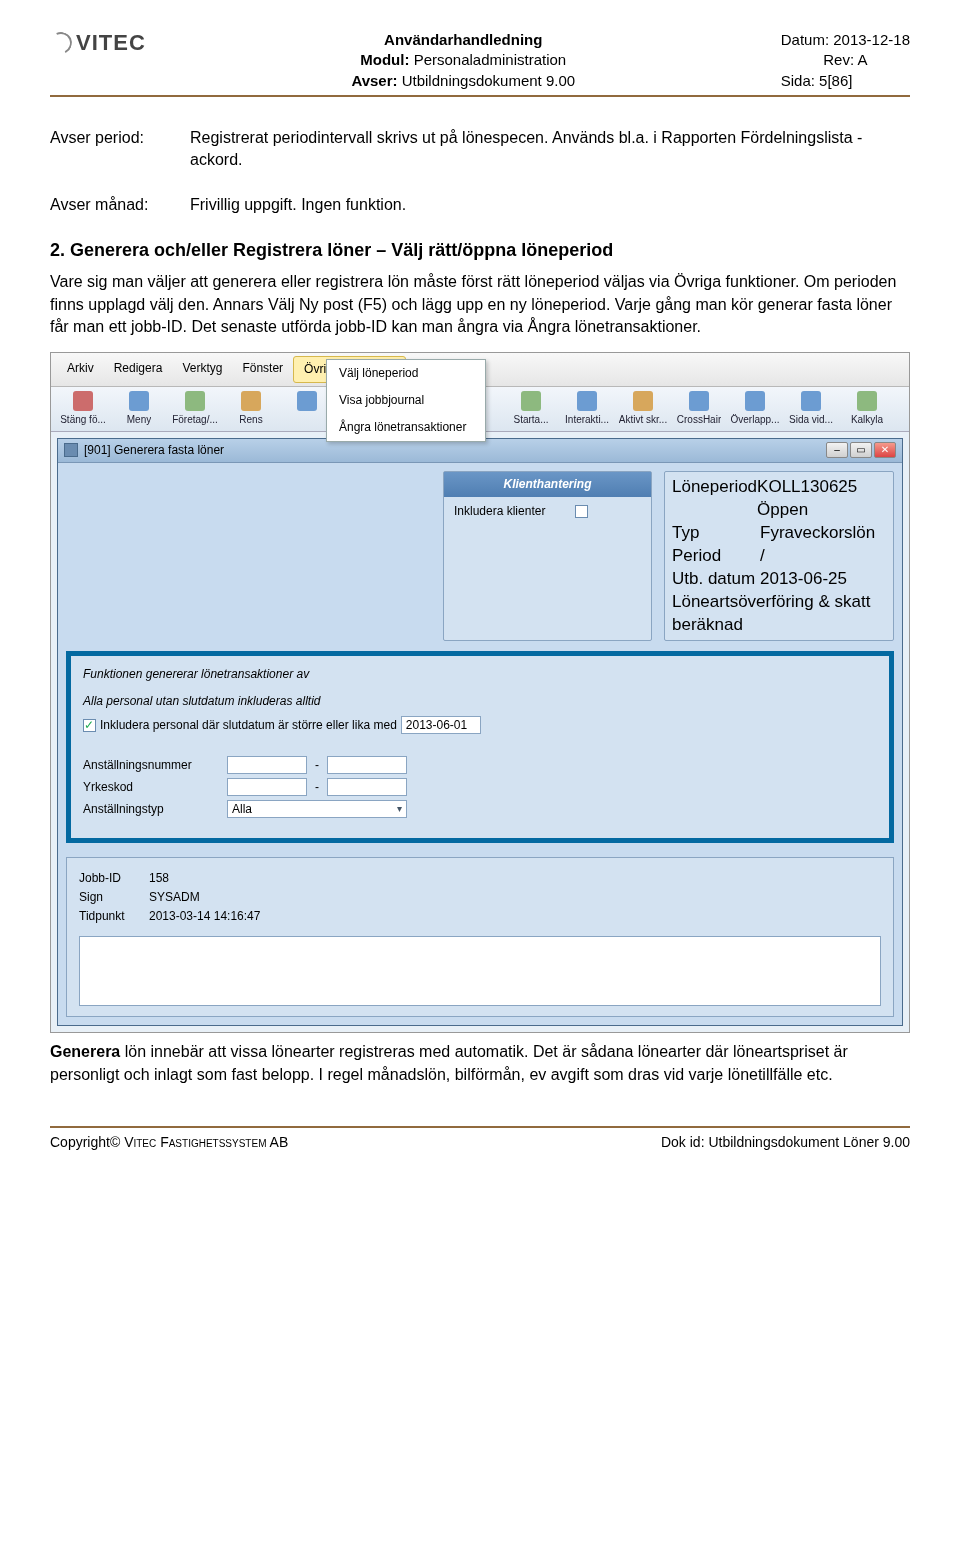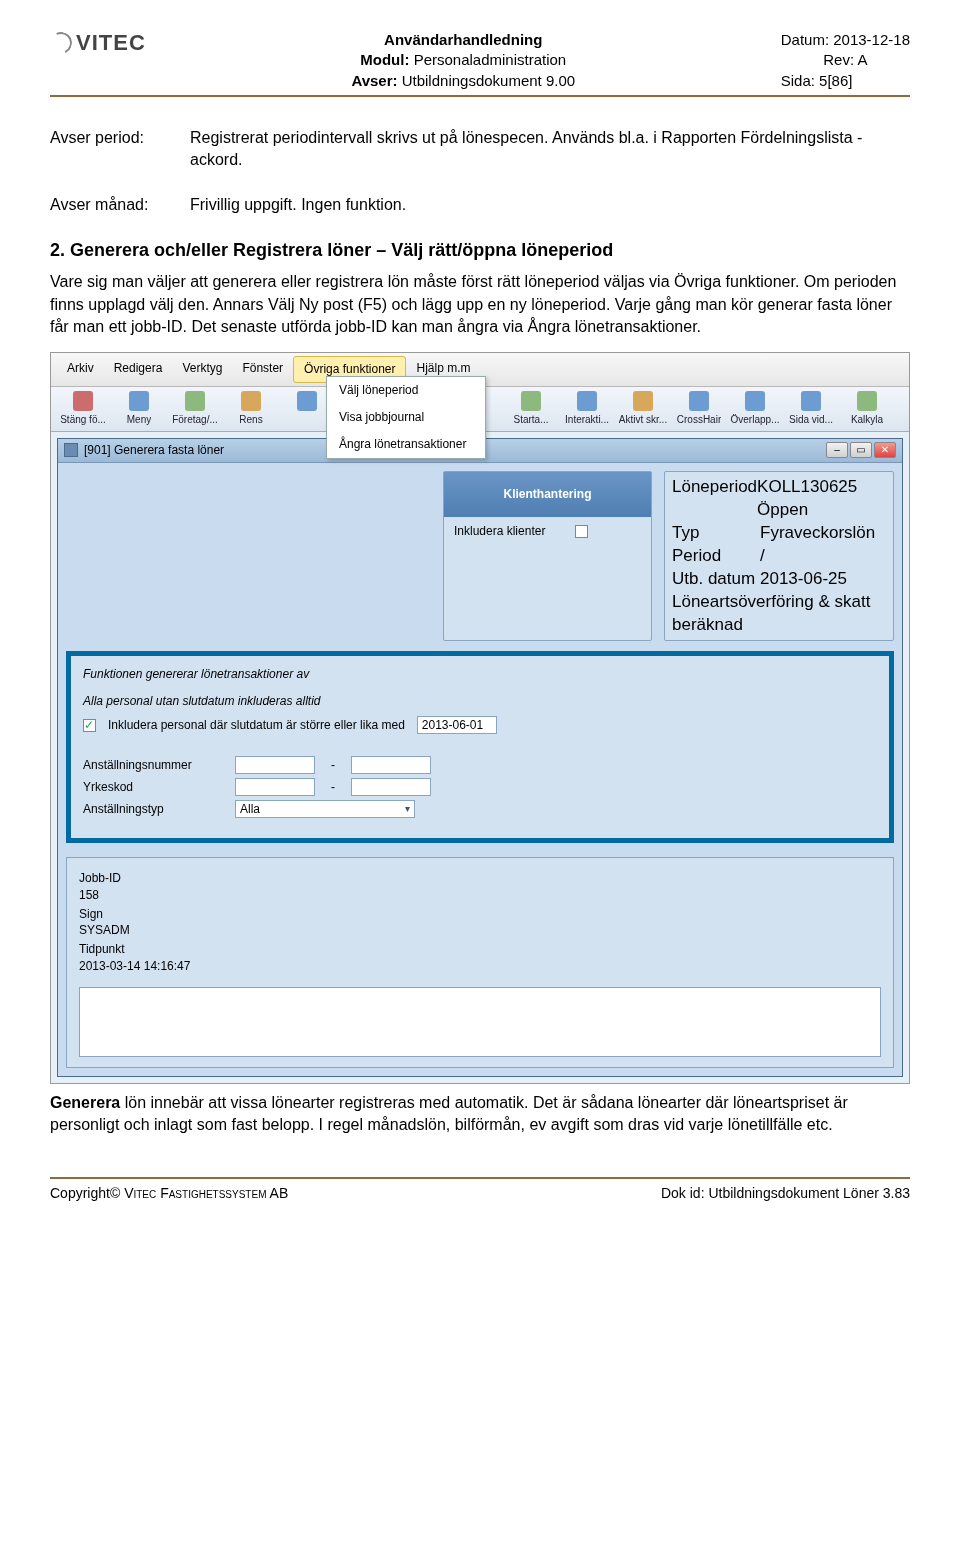--- a/index.html
+++ b/index.html
@@ -177,22 +177,23 @@
     border-radius: 2px;
   }
   .panel-klient {
     flex: 1;
   }
   .panel-klient-header {
     background: linear-gradient(#6a96c6,#4f7eb2);
     color:#fff;
     font-weight:bold;
     text-align:center;
-    padding: 14px 0;
-    font-size: 12px;
+    padding: 4px 0;
+    font-size: 12px;
+    font-style: italic;
   }
   .panel-klient-body {
     padding: 6px 10px;
     display: flex;
     align-items: center;
     gap: 30px;
     font-size: 12px;
   }
   .checkbox {
     width: 13px; height: 13px;
@@ -221,21 +222,21 @@
     border: 5px solid #0369a1;
     background: #d3e2f1;
     padding: 10px 12px 16px 12px;
     font-size: 12px;
     margin-bottom: 14px;
   }
   .italic { font-style: italic; }
   .form-row {
     display: flex;
     align-items: center;
-    gap: 12px;
+    gap: 4px;
     margin: 4px 0;
   }
   .form-label { width: 140px; }
   .text-input {
     background: #fff;
     border: 1px solid #8aa5c2;
     height: 18px;
     width: 80px;
     padding: 0 4px;
     font-size: 12px;
@@ -258,21 +259,21 @@
     color: #456;
     font-size: 10px;
   }
   .bottom-panel {
     border: 1px solid #8aa5c2;
     background: #d3e2f1;
     padding: 10px 12px;
     font-size: 12px;
     min-height: 160px;
   }
-  .job-row { display: flex; margin: 2px 0; flex-direction: column; }
+  .job-row { display: flex; margin: 2px 0; }
   .job-label { width: 70px; }
   .white-box {
     margin-top: 12px;
     height: 70px;
     background: #fff;
     border: 1px solid #8aa5c2;
   }
   .footer {
     display: flex;
     justify-content: space-between;
@@ -281,21 +282,21 @@
     margin-top: 40px;
     font-size: 14px;
     gap: 36px;
   }
   .smallcaps { font-variant: small-caps; }
   .menu-and-submenu {
     position: relative;
   }
   .submenu-wrap {
     position: absolute;
-    top: 24px;
+    top: 7px;
     left: 0;
     width: 100%;
     pointer-events: none;
     z-index: 20;
   }
 </style>
 </head>
 <body>
 
 <div class="page">
@@ -522,17 +523,17 @@
     </div>
   </div>
 
   <div class="footer">
     <div>
       <span>Copyright© </span>
       <span class="smallcaps">Vitec Fastighetssystem AB</span>
     </div>
     <div>
       <span>Dok id:</span>
-      <span>Utbildningsdokument Löner 3.83</span>
+      <span>Utbildningsdokument Löner 9.00</span>
     </div>
   </div>
 
 </div>
 
 </body></html>

